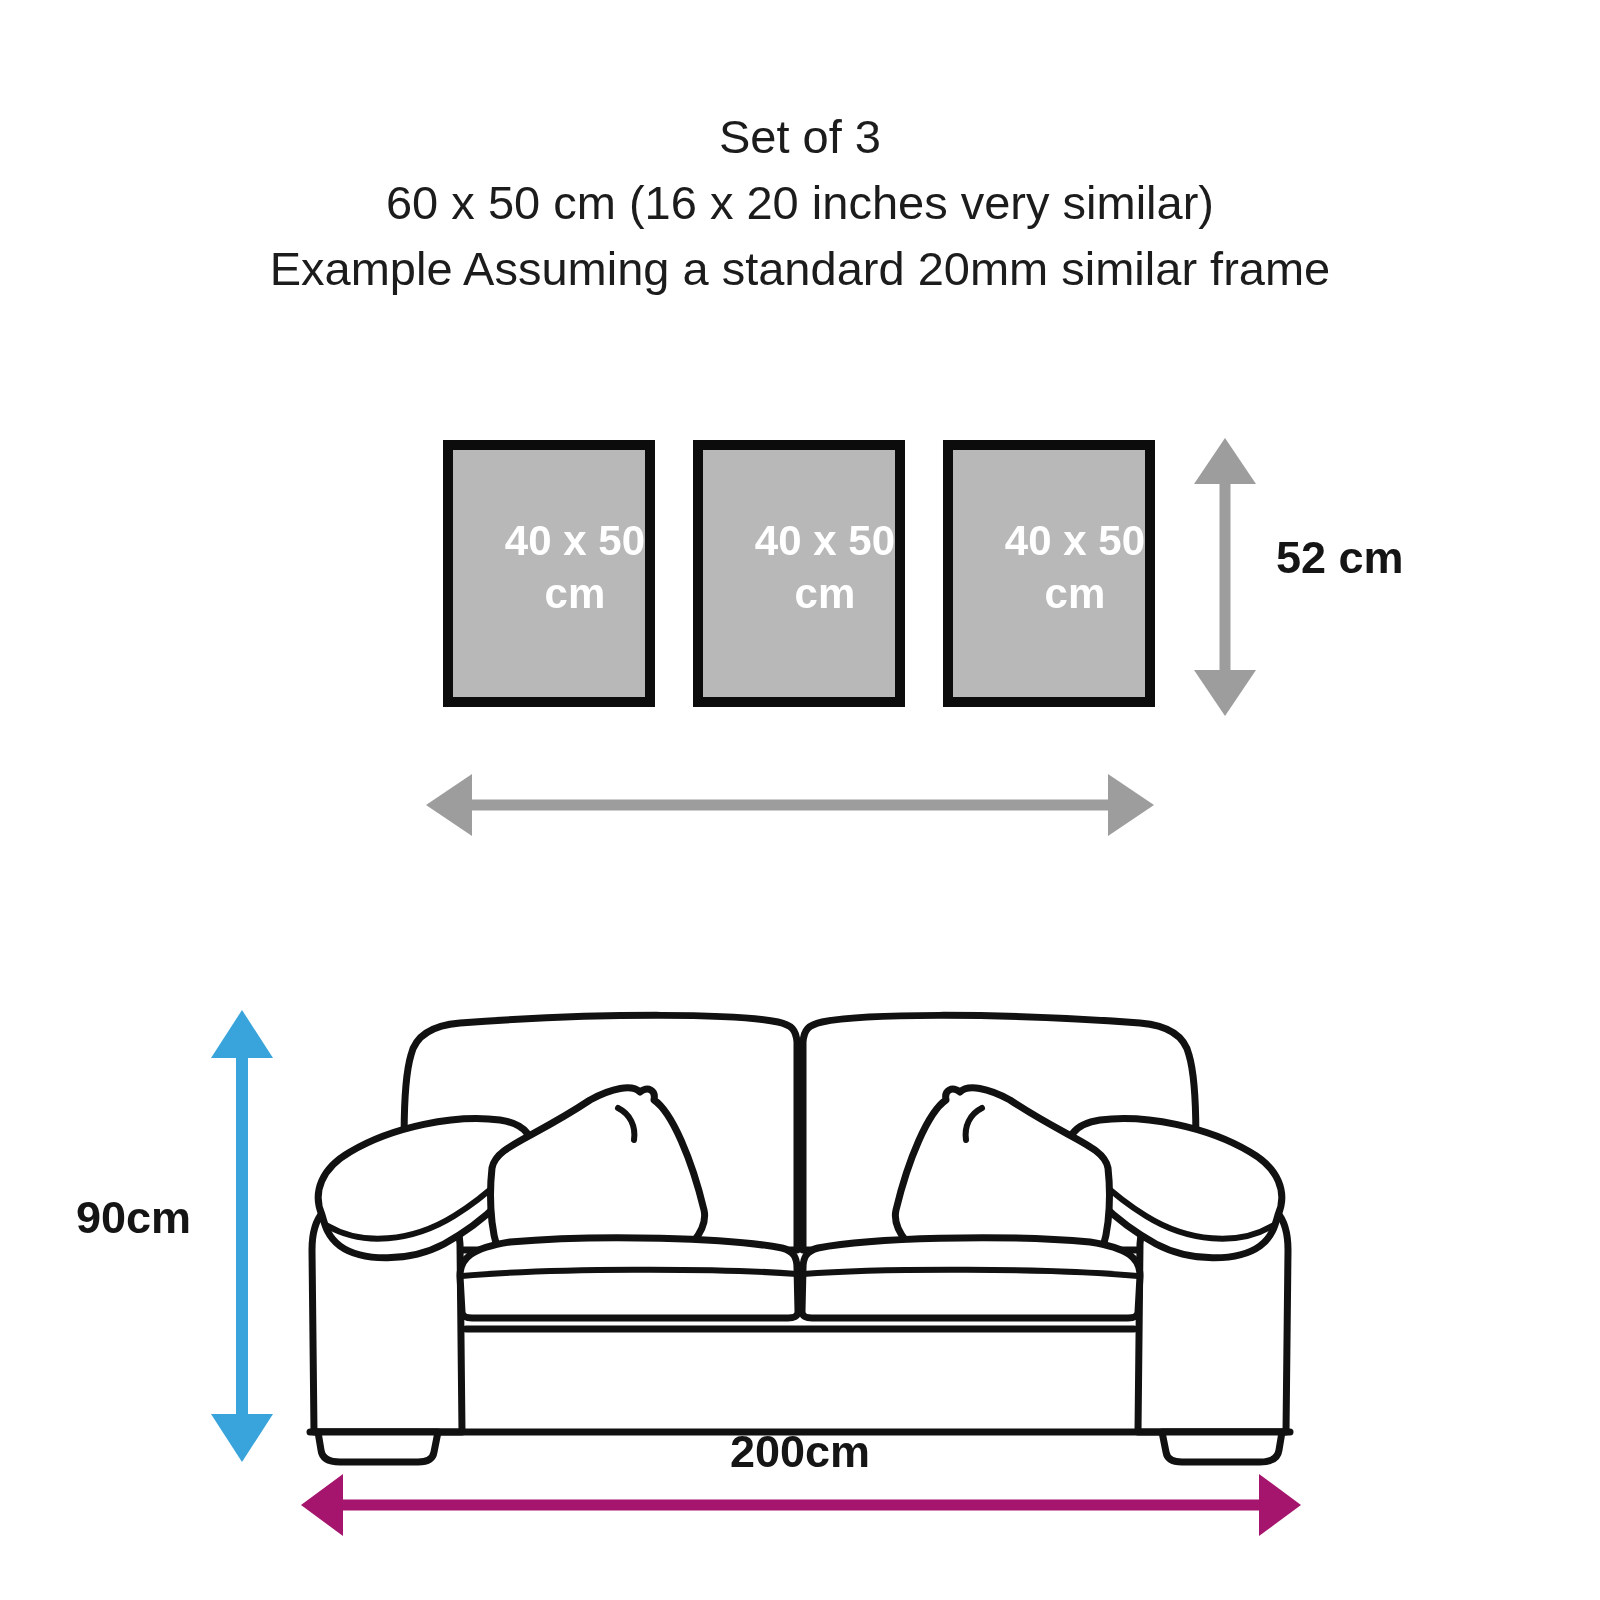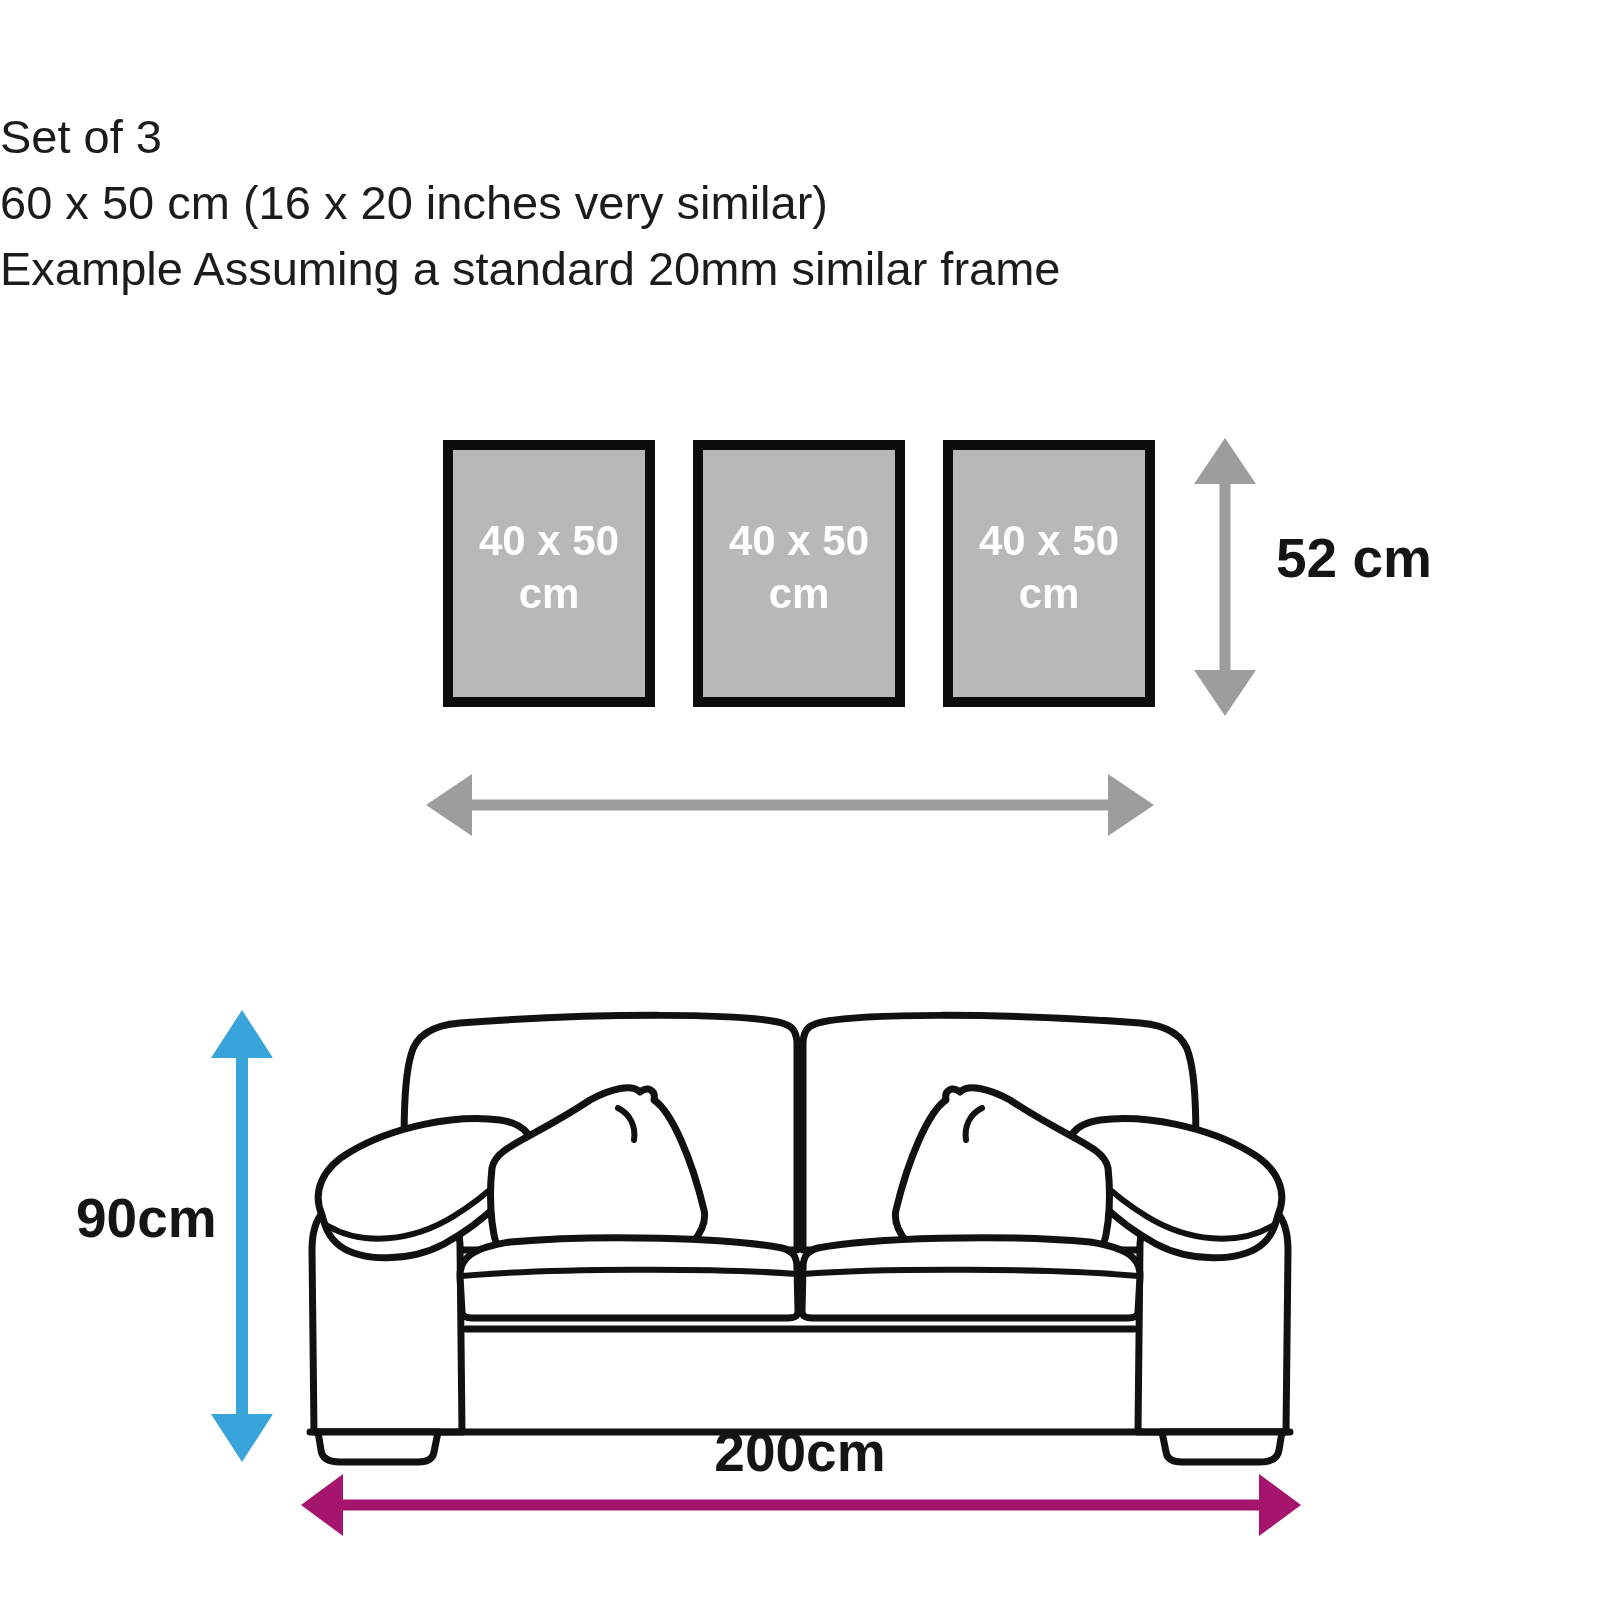--- a/index.html
+++ b/index.html
@@ -2,30 +2,30 @@
 <html><head>
 <meta charset="utf-8">
 <style>
   html,body{margin:0;padding:0;background:#ffffff;}
   #canvas{
     position:relative;width:1600px;height:1600px;background:#ffffff;overflow:hidden;
     font-family:"Liberation Sans","DejaVu Sans",sans-serif;color:#1a1a1a;
   }
   .abs{position:absolute;}
   
-  .title-block{top:104px;left:0;width:1600px;text-align:left;
+  .title-block{top:104px;left:0;width:1600px;text-align:center;
     font-size:47px;line-height:66px;font-weight:400;color:#1c1c1c;}
   
   .frames-row{top:440px;left:443px;display:flex;gap:38px;}
   .pframe{width:212px;height:267px;box-sizing:border-box;border:10px solid #0c0c0c;
-    display:flex;flex-direction:column;align-items:center;justify-content:center;
+    display:flex;flex-direction:column;align-items:flex-end;justify-content:center;
     padding-bottom:14px;}
   .pframe .size-label{font-size:42px;line-height:53px;font-weight:700;text-align:center;}
   
-  .dim-label{font-weight:700;font-size:55px;line-height:56px;color:#151515;white-space:nowrap;}
+  .dim-label{font-weight:700;font-size:45px;line-height:56px;color:#151515;white-space:nowrap;}
   .center-label{text-align:center;}
   svg{display:block;}
 </style>
 </head>
 <body>
 
 <div id="canvas">
 
   <div class="abs title-block">
     <div>Set of 3</div>

